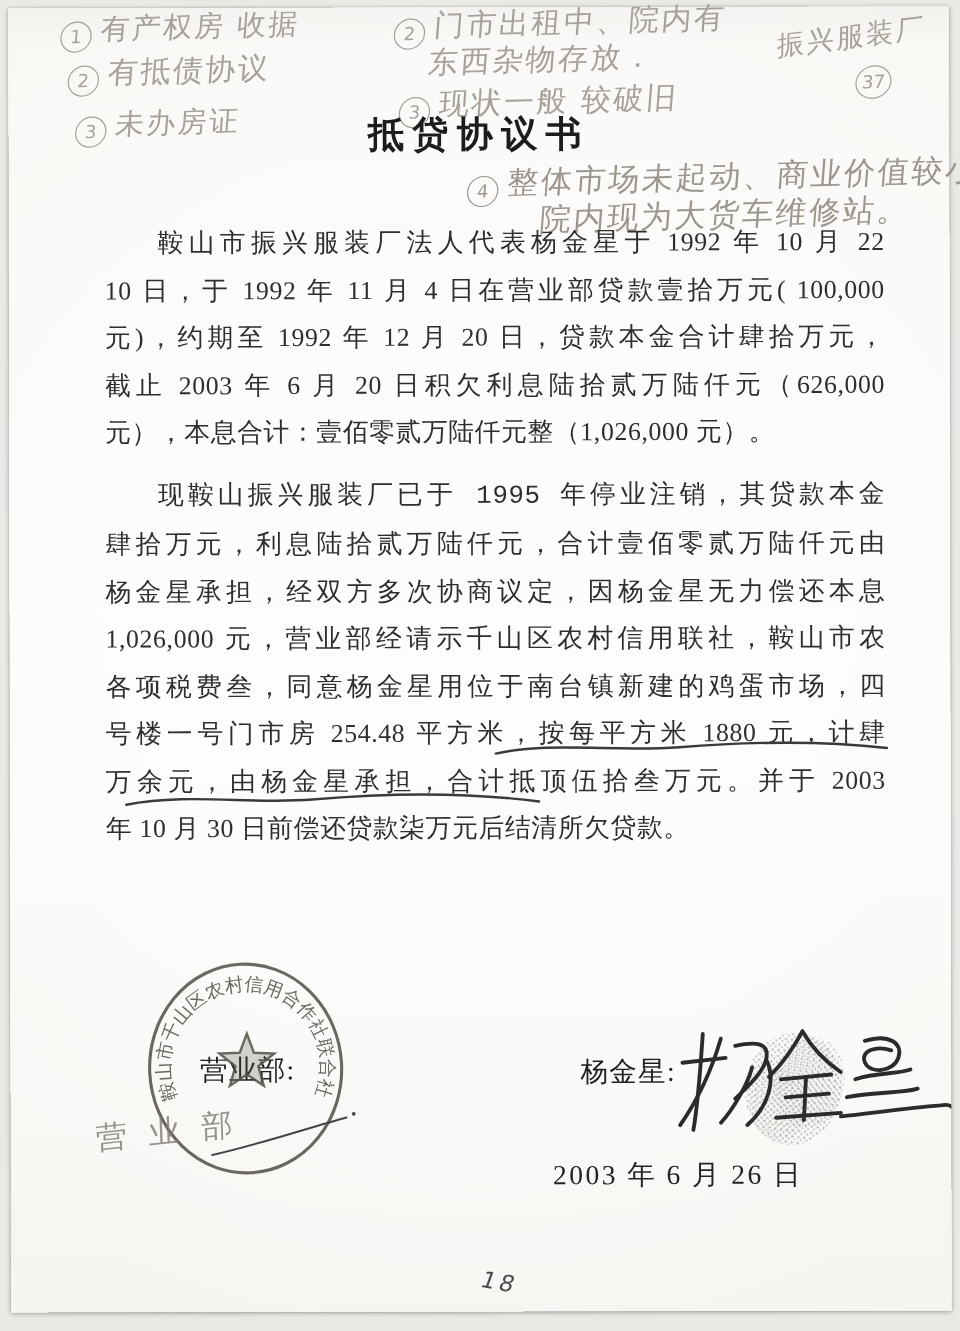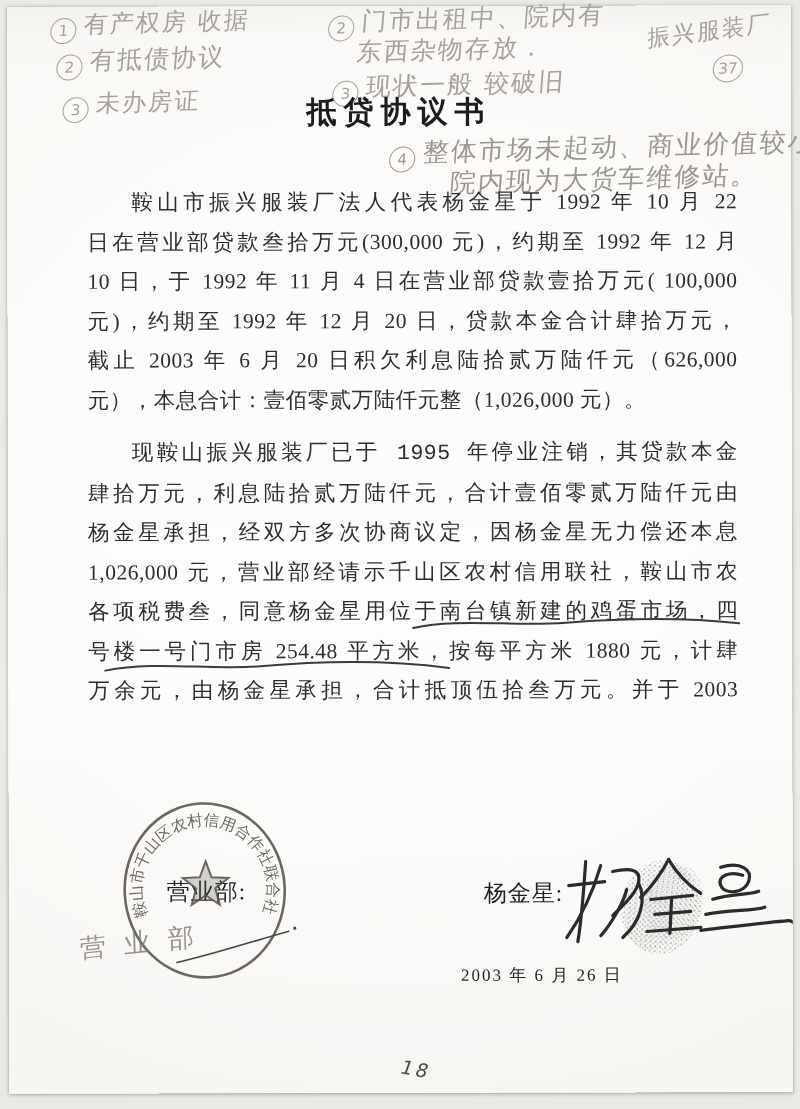--- a/index.html
+++ b/index.html
@@ -46,21 +46,21 @@
   .body-line{
     font-size:21.5px;line-height:39.5px;height:39.5px;
     text-align:justify;text-align-last:justify;
     letter-spacing:.5px;
   }
   .body-line.ind{padding-left:44px;}
   .body-line.jl{text-align-last:left;}
   .body-line.gap{margin-top:14px;font-family:Liberation Mono, monospace;}
   
   .typed{font-size:23px;color:#1f1f1f;letter-spacing:1px;white-space:nowrap;}
-  .date-line{font-size:17px;color:#242424;letter-spacing:2px;white-space:nowrap;text-align:center;}
+  .date-line{font-size:23px;color:#242424;letter-spacing:2px;white-space:nowrap;text-align:center;}
   
   .corner-note{transform:rotate(-7deg) skewX(-8deg);font-size:23px;}
   .pagenum{
     font-family:"DejaVu Sans", sans-serif;
     color:#4c4c4c;font-size:19px;transform:rotate(10deg) skewX(-10deg);letter-spacing:3px;
   }
   svg{display:block;}
   .overlay{left:0;top:0;pointer-events:none;}
 </style>
 </head>
@@ -99,32 +99,32 @@
 
   <div class="abs hand hand2" style="left:383px;top:124px;font-size:26px;">
     <span class="circle-num">4</span><span>整体市场未起动、商业价值较小、</span>
   </div>
   <div class="abs hand hand2" style="left:443px;top:156px;font-size:26px;">
     <span>院内现为大货车维修站。</span>
   </div>
 
   <div class="abs body-block">
     <div class="body-line ind">鞍山市振兴服装厂法人代表杨金星于 1992 年 10 月 22</div>
-    <div class="body-line">日在营业部贷款叁拾万元(300,000 元)，约期至 1992 年 12 月</div>
     <div class="body-line">10 日，于 1992 年 11 月 4 日在营业部贷款壹拾万元( 100,000</div>
     <div class="body-line">元)，约期至 1992 年 12 月 20 日，贷款本金合计肆拾万元，</div>
     <div class="body-line">截止 2003 年 6 月 20 日积欠利息陆拾贰万陆仟元（626,000</div>
     <div class="body-line jl">元），本息合计：壹佰零贰万陆仟元整（1,026,000 元）。</div>
     <div class="body-line ind gap">现鞍山振兴服装厂已于 1995 年停业注销，其贷款本金</div>
     <div class="body-line">肆拾万元，利息陆拾贰万陆仟元，合计壹佰零贰万陆仟元由</div>
     <div class="body-line">杨金星承担，经双方多次协商议定，因杨金星无力偿还本息</div>
     <div class="body-line">1,026,000 元，营业部经请示千山区农村信用联社，鞍山市农</div>
     <div class="body-line">各项税费叁，同意杨金星用位于南台镇新建的鸡蛋市场，四</div>
     <div class="body-line">号楼一号门市房 254.48 平方米，按每平方米 1880 元，计肆</div>
     <div class="body-line">万余元，由杨金星承担，合计抵顶伍拾叁万元。并于 2003</div>
+    <div class="body-line jl">年 10 月 30 日前偿还贷款柒万元后结清所欠贷款。</div>
   </div>
 
   <div class="abs typed" style="left:158px;top:870px;">营业部:</div>
   <div class="abs typed" style="left:475px;top:872px;">杨金星:</div>
   <div class="abs date-line" style="left:452px;top:958px;">2003 年 6 月 26 日</div>
 
   <div class="abs pagenum" style="left:392px;top:1052px;">18</div>
 
   <svg class="abs overlay" width="784" height="1087" viewBox="0 0 784 1087">
     <defs>

